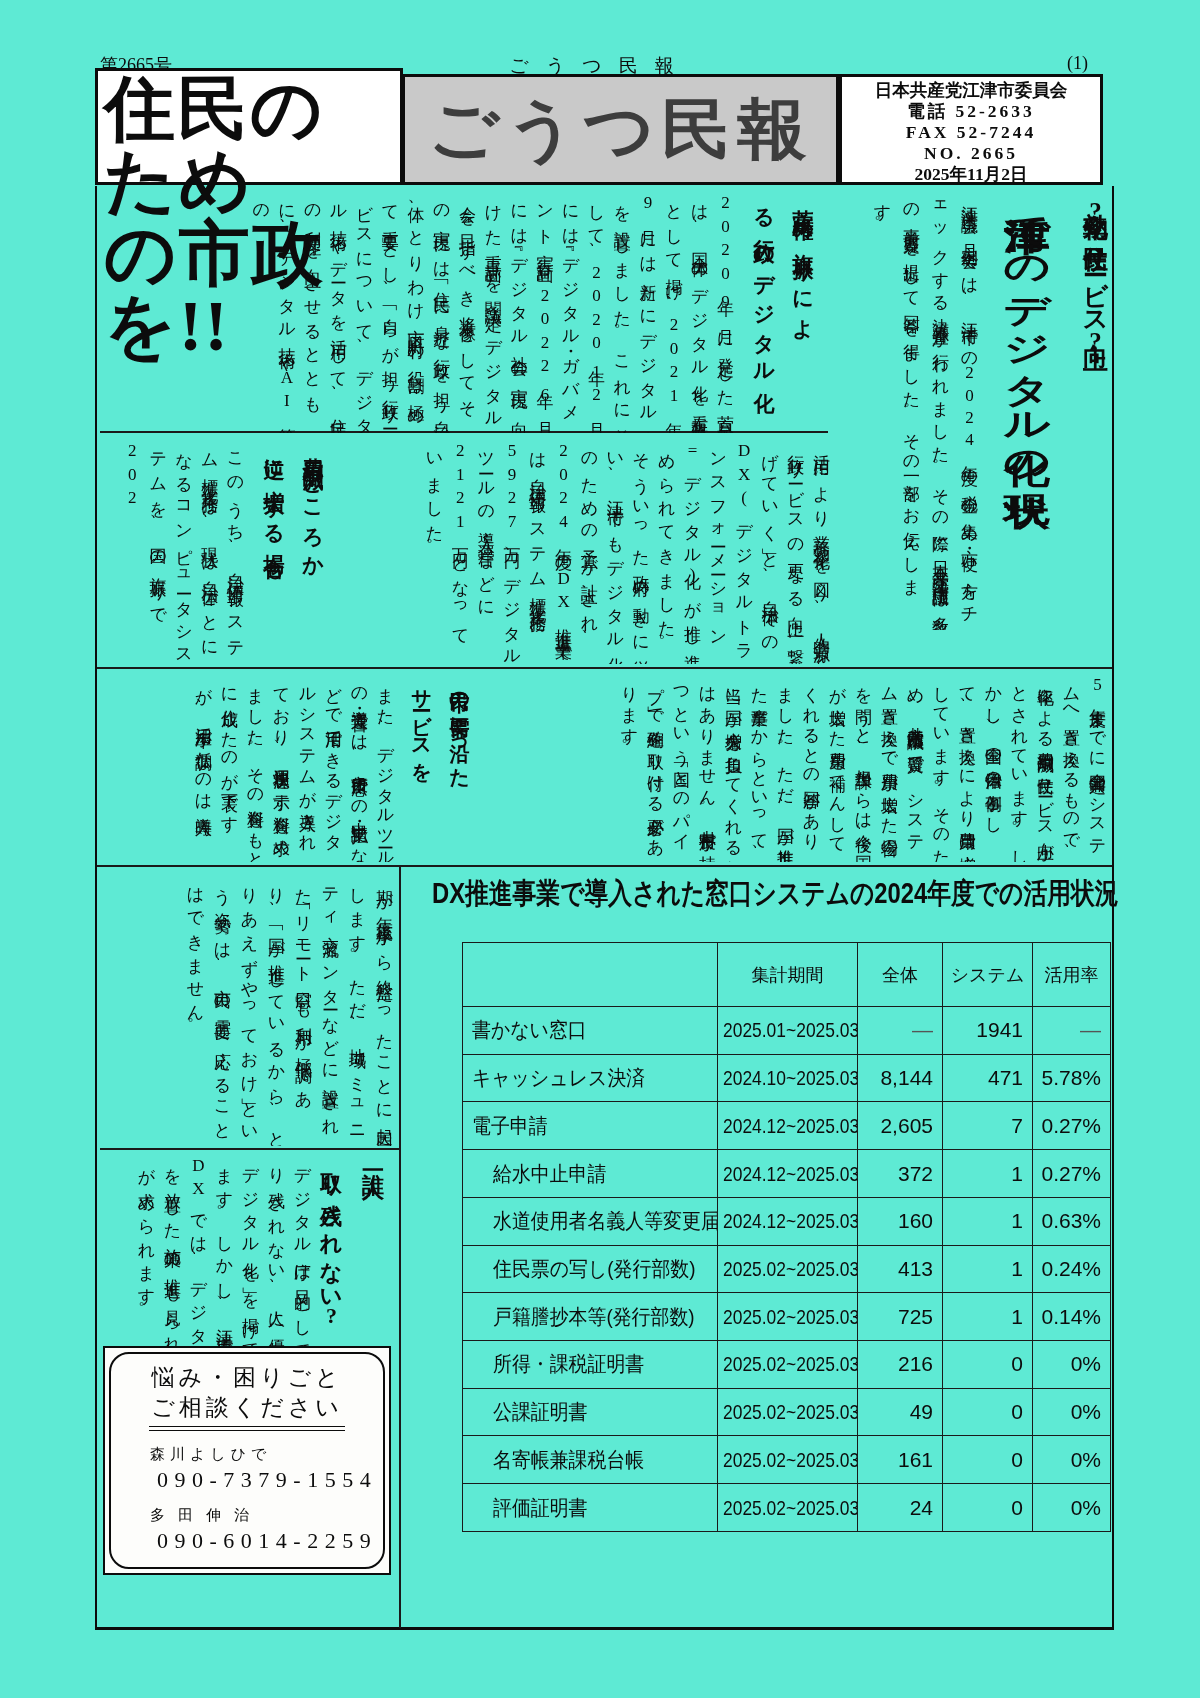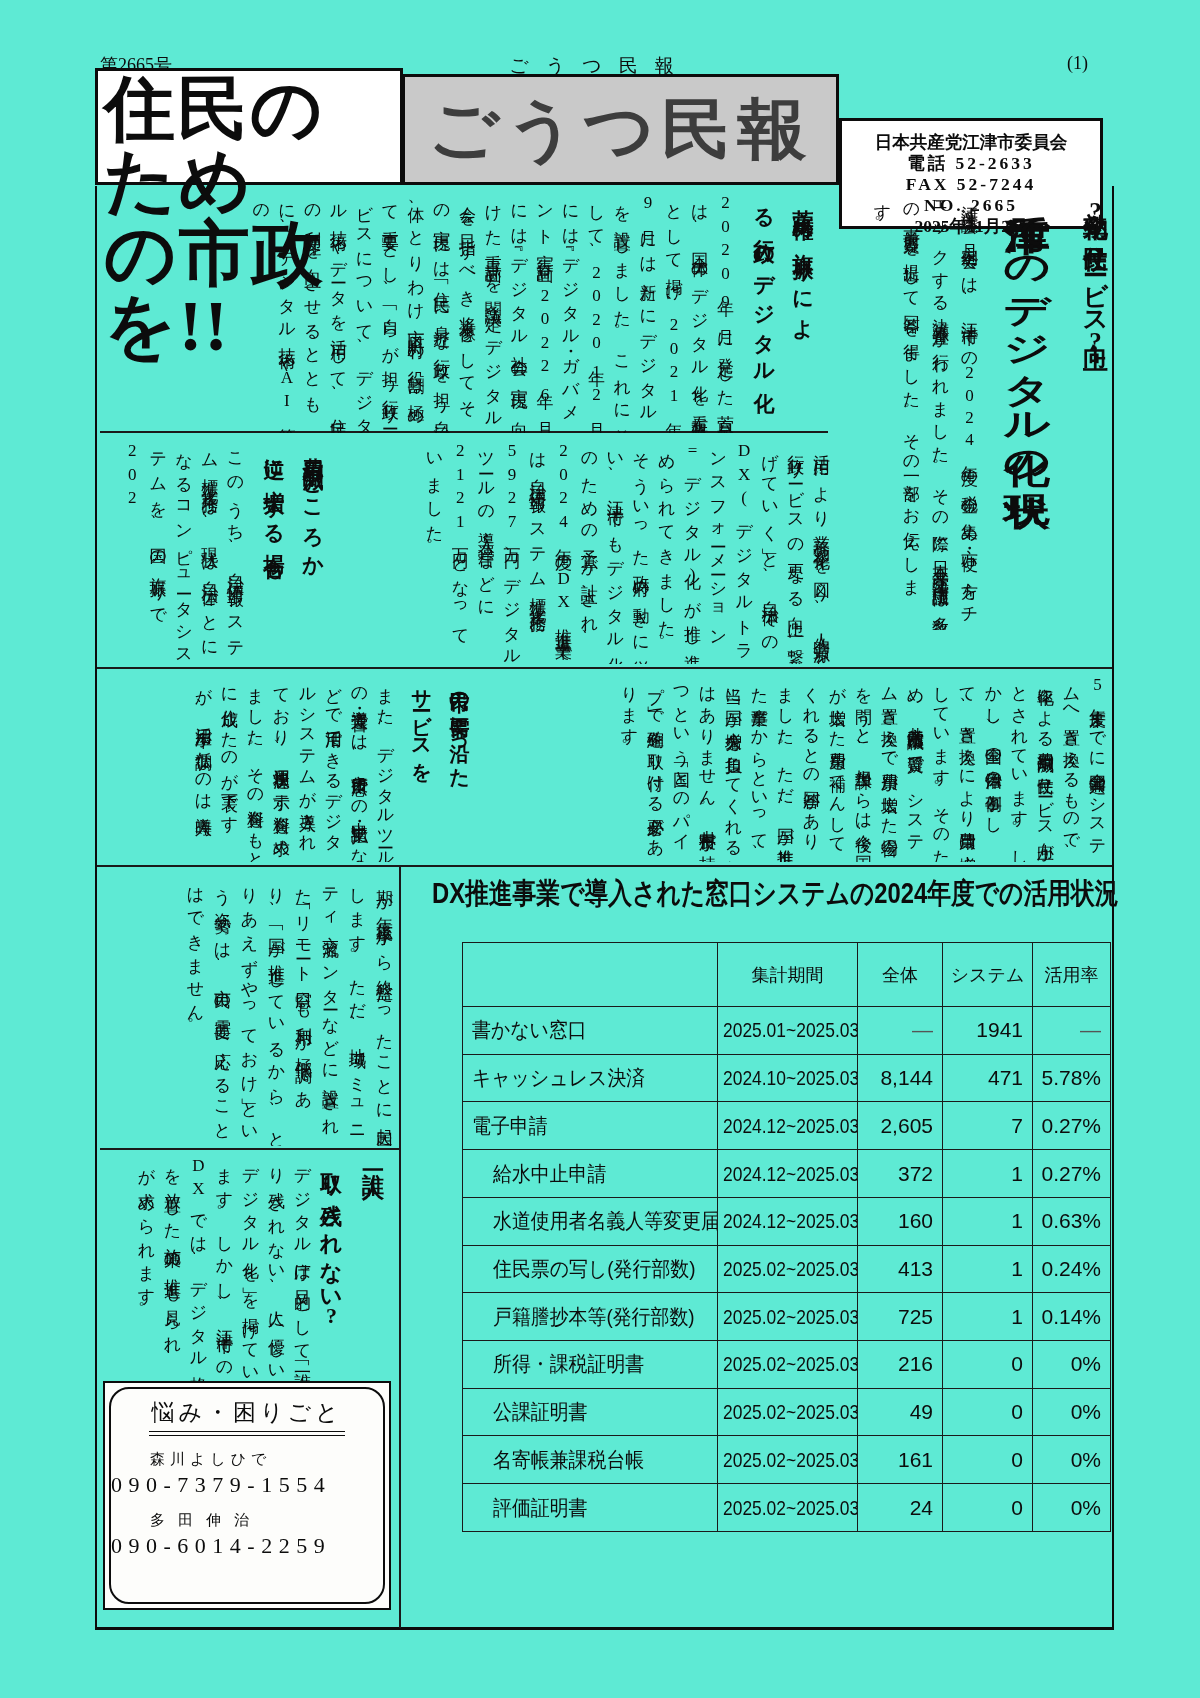--- a/index.html
+++ b/index.html
@@ -13,22 +13,22 @@
   .strip-issue { position:absolute; left:100px; top:53px; font-size:18px; }
   .strip-title { position:absolute; left:0; right:0; top:53px; text-align:center; font-size:19px; letter-spacing:17px; }
   .strip-page  { position:absolute; right:112px; top:53px; font-size:18px; }
   
   .box { position:absolute; border:3px solid #0c0c0c; background:#fff; }
   .banner-left { left:95px; top:68px; width:308px; height:117px; padding:2px 6px;
     font-weight:900; font-size:71px; line-height:1.02; letter-spacing:2px; white-space:pre-line; }
   .banner-center { left:402px; top:74px; width:437px; height:111px; background:#c9c9c9;
     display:flex; align-items:center; justify-content:center; }
   .banner-center .t { font-size:70px; color:#3d3d3d; letter-spacing:6px; font-weight:600; transform:scaleY(.95); }
-  .banner-right { left:839px; top:74px; width:264px; height:111px; text-align:center; padding-top:11px;
-    font-size:17.5px; line-height:21px; font-weight:600;margin-top:44px; }
+  .banner-right { left:839px; top:74px; width:264px; height:111px; text-align:center; padding-top:3px;
+    font-size:17.5px; line-height:21px; font-weight:600; }
   .banner-right .sp { letter-spacing:3px; }
   
   .frame { position:absolute; left:95px; top:186px; width:1019px; height:1444px;
     border-left:2.5px solid #0c0c0c; border-right:2.5px solid #0c0c0c; border-bottom:3px solid #0c0c0c; }
   .rule { position:absolute; background:#1a1a1a; height:2px; }
   #d1 { left:100px; top:431px; width:728px; }
   #d2 { left:97px;  top:667px; width:1015px; }
   #d3 { left:97px;  top:865px; width:1015px; }
   #d4 { left:100px; top:1148px; width:299px; }
   #vsep { position:absolute; background:#1a1a1a; width:2px; left:399px; top:865px; height:763px; }
@@ -63,27 +63,27 @@
   #tbl tbody td { height:40.3px; }
   .c-label{width:255px;} .c-per{width:140px;} .c-tot{width:85px;} .c-sys{width:90px;margin-top:20px;} .c-rate{width:78px;}
   td.lbl { padding-left:9px; }
   td.lbl span { display:inline-block; transform:scaleX(.9); transform-origin:left center; }
   td.ind { padding-left:30px; }
   td.per { padding-left:5px; }
   td.per span { display:inline-block; transform:scaleX(.83); transform-origin:left center; letter-spacing:0; }
   td.num { text-align:right; padding-right:9px; }
   .dash { color:#555; }
   
-  #contact { position:absolute; left:103px; top:1381px; width:288px; height:229px; border:2px solid #0c0c0c; background:#fdfdfb; }
+  #contact { position:absolute; left:103px; top:1346px; width:288px; height:229px; border:2px solid #0c0c0c; background:#fdfdfb; }
   #contact .inner { position:absolute; inset:4px; border:2px solid #0c0c0c; border-radius:20px; padding-top:9px; }
   #contact .c1 { text-align:center; font-size:23px; letter-spacing:4px; line-height:30px; }
   #contact .dbl { width:196px; margin:3px auto 10px auto; height:5px; border-top:1.5px solid #0c0c0c; border-bottom:1.5px solid #0c0c0c; }
   #contact .nm { font-size:15px; margin-left:39px; letter-spacing:5px; line-height:26px; }
   #contact .nm2 { letter-spacing:13px; }
-  #contact .ph { font-size:22px; letter-spacing:6.5px; line-height:26px; margin-bottom:9px; }
+  #contact .ph { font-size:22px; margin-left:46px; letter-spacing:6.5px; line-height:26px; margin-bottom:9px; }
 </style>
 </head>
 <body>
 
 <div class="page">
 
   <div class="strip-issue">第2665号</div>
   <div class="strip-title">ごうつ民報</div>
   <div class="strip-page">(1)</div>
 
@@ -218,20 +218,21 @@
           <td class="num">24</td>
           <td class="num">0</td>
           <td class="num">0%</td>
         </tr>
     </tbody>
   </table>
 
   <div id="contact">
     <div class="inner">
       <div class="c1">悩み・困りごと</div>
+      <div class="c1">ご相談ください</div>
       <div class="dbl"></div>
       <div class="nm">森川よしひで</div>
       <div class="ph">090-7379-1554</div>
       <div class="nm nm2">多田伸治</div>
       <div class="ph">090-6014-2259</div>
     </div>
   </div>
 
 </div>
 

